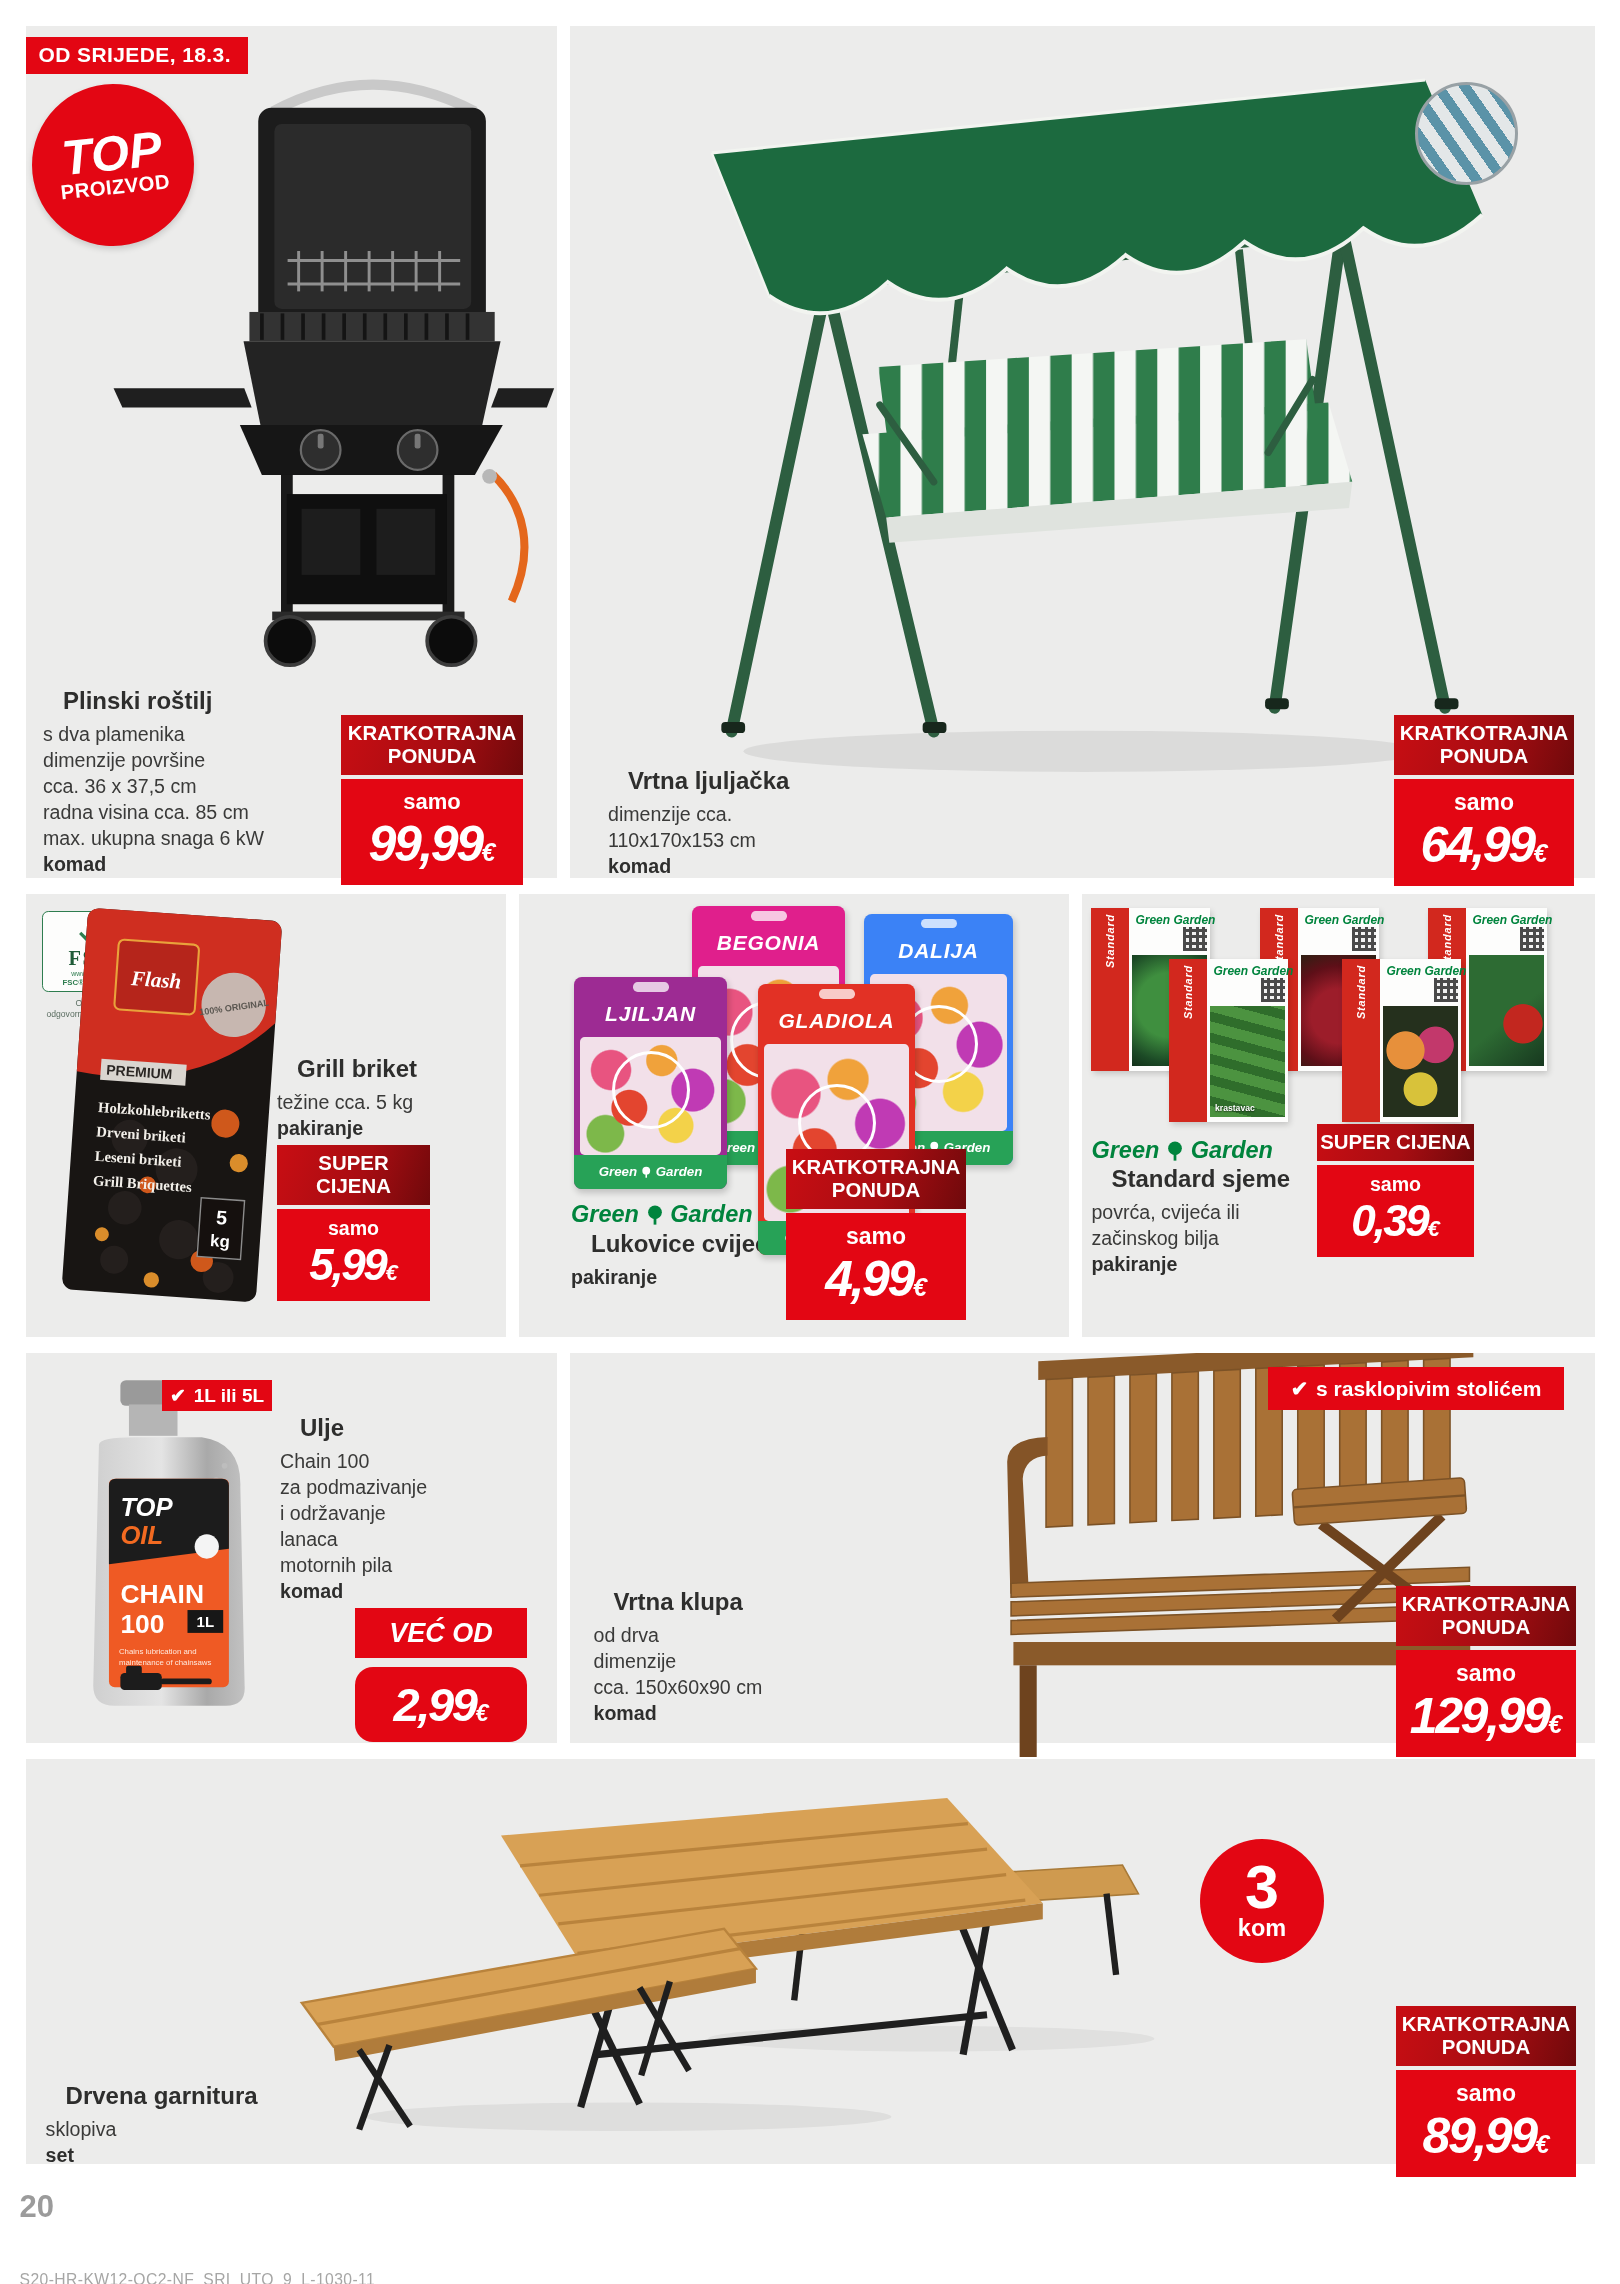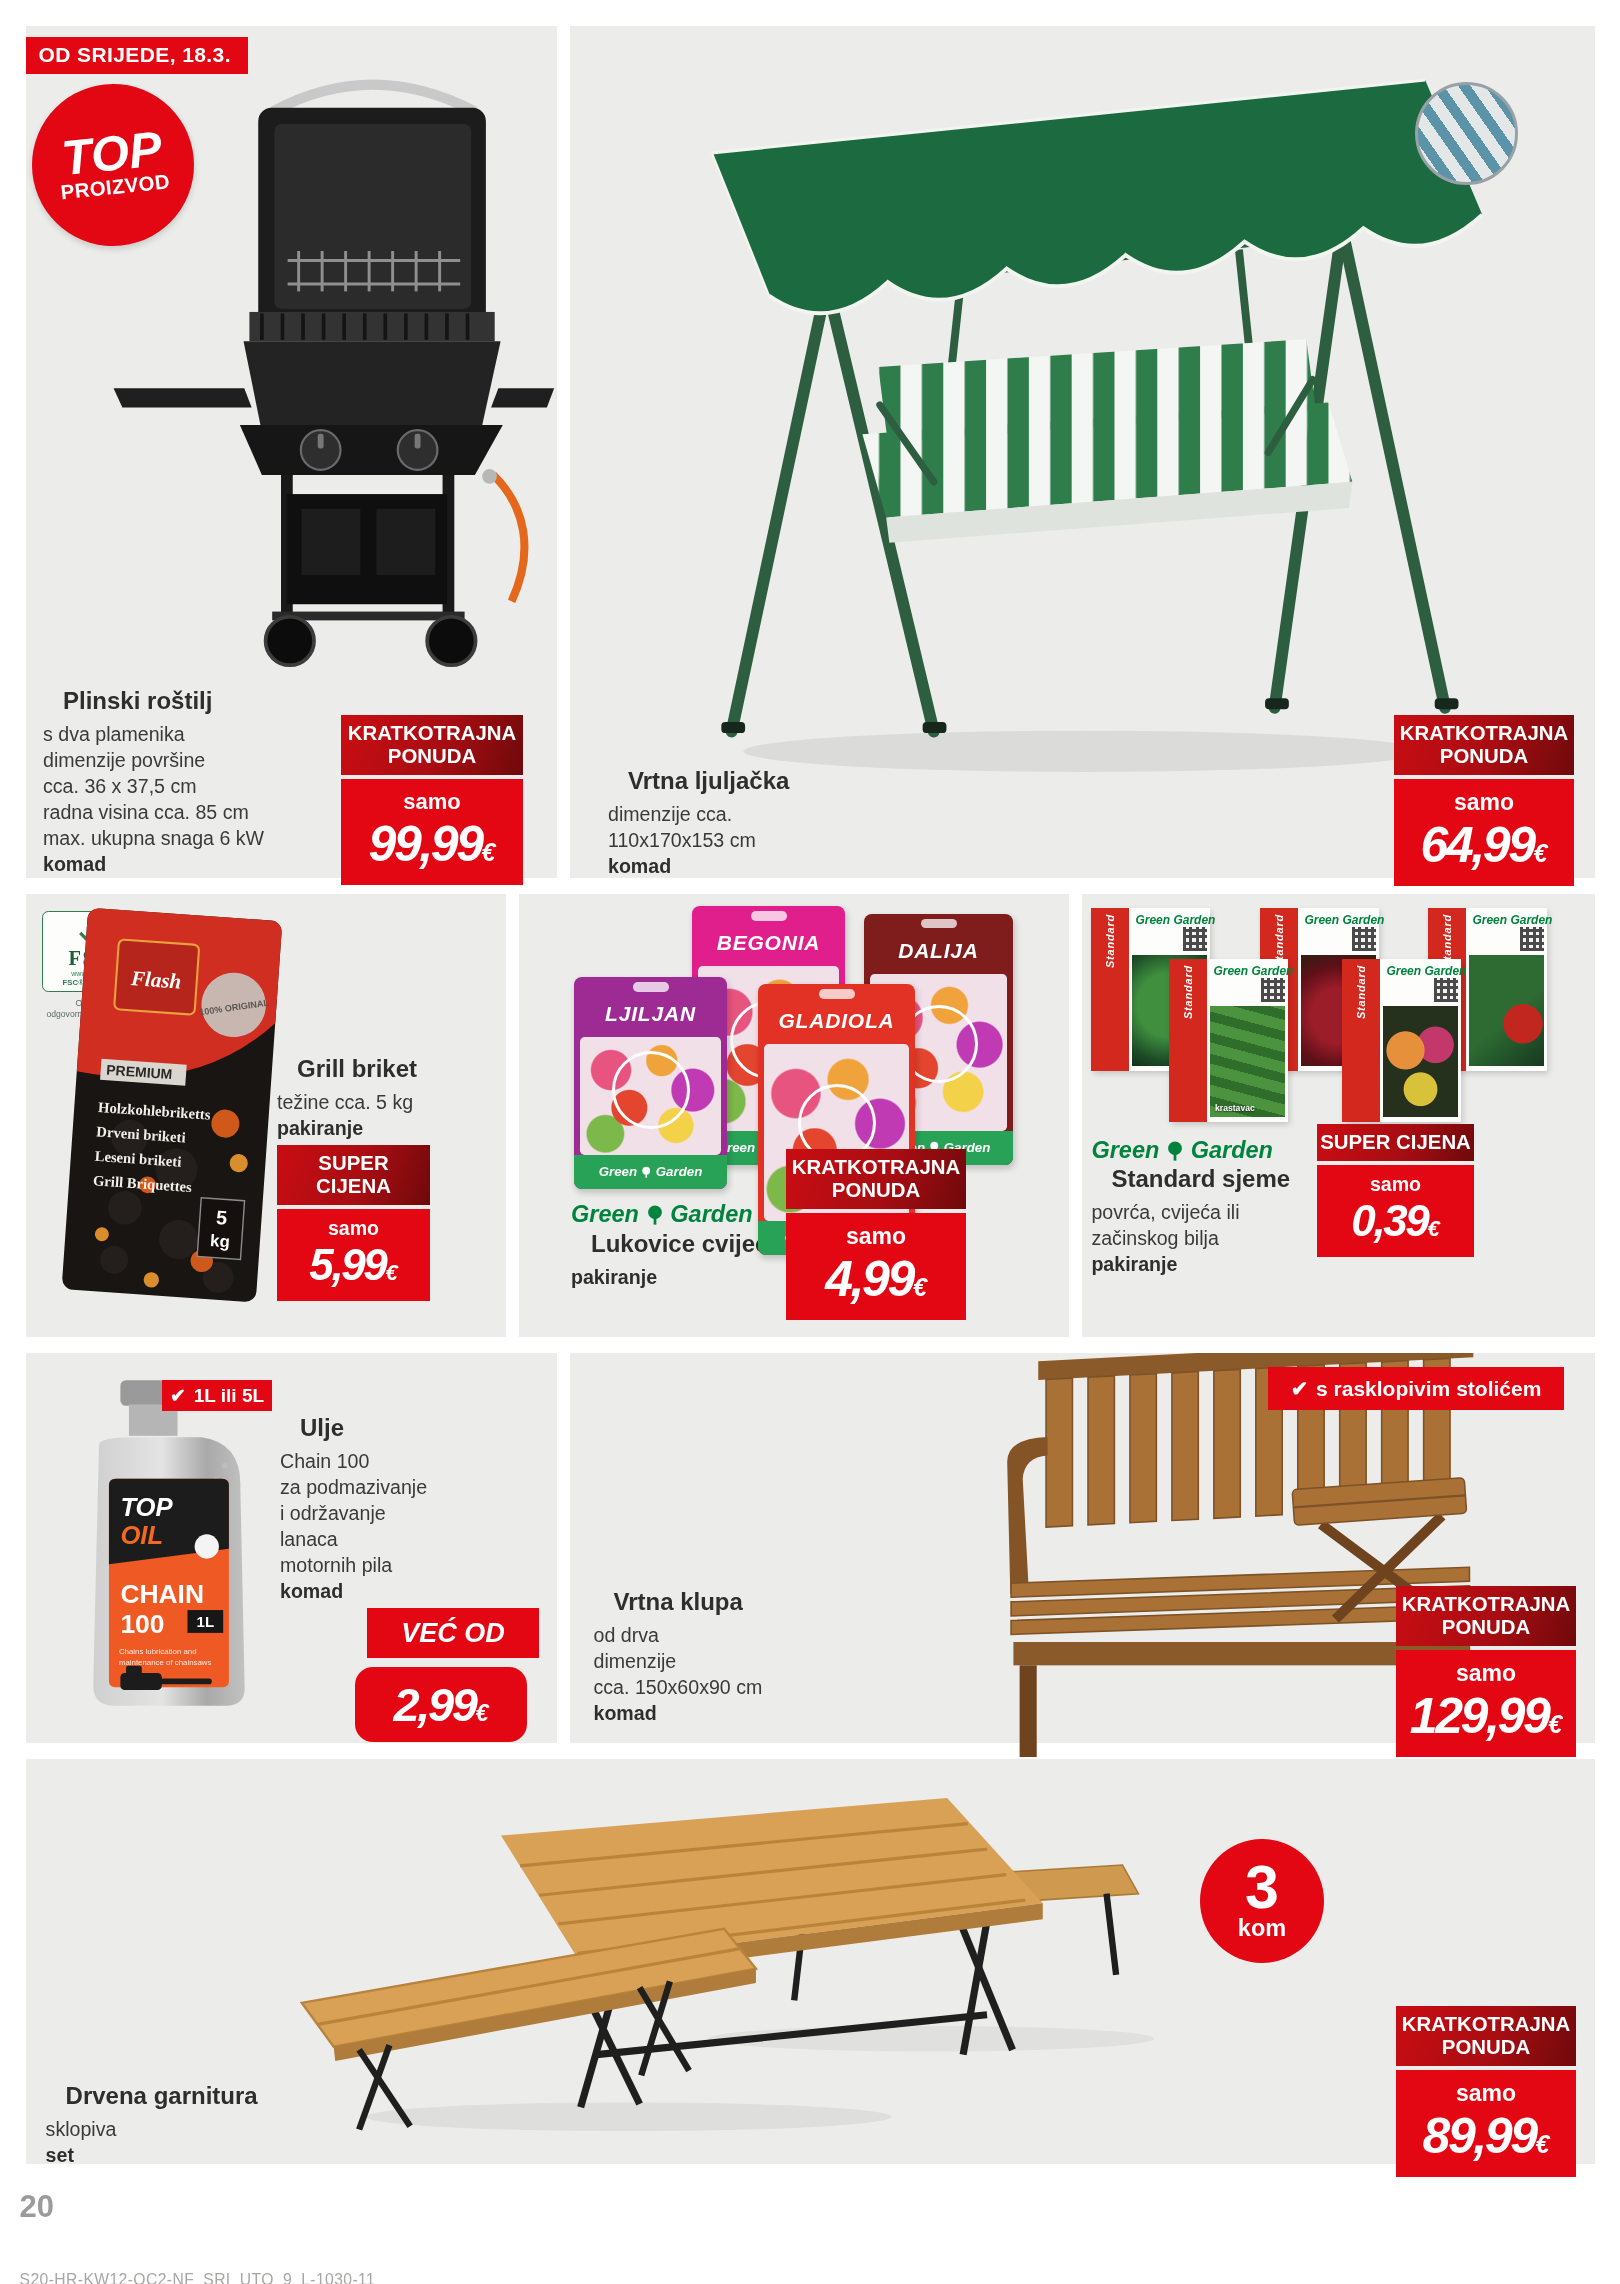--- a/index.html
+++ b/index.html
@@ -58,21 +58,21 @@
     background:
       radial-gradient(circle at 22% 28%, #e85480 0 14%, rgba(0,0,0,0) 15%),
       radial-gradient(circle at 58% 20%, #f0a23b 0 12%, rgba(0,0,0,0) 13%),
       radial-gradient(circle at 80% 45%, #c03ab4 0 16%, rgba(0,0,0,0) 17%),
       radial-gradient(circle at 35% 60%, #e3452f 0 15%, rgba(0,0,0,0) 16%),
       radial-gradient(circle at 68% 75%, #f3d249 0 13%, rgba(0,0,0,0) 14%),
       radial-gradient(circle at 18% 82%, #7db84a 0 12%, rgba(0,0,0,0) 13%),
       #f2e0e9;}
   .p-ring{position:absolute;left:50%;top:45%;transform:translate(-50%,-50%);width:72px;height:72px;border:3.1px solid #fff;border-radius:50%;}
   .p-band{position:absolute;bottom:0;left:0;right:0;height:34px;background:#27a257;border-radius:0 0 7.8px 7.8px;display:flex;align-items:center;justify-content:center;gap:3.1px;color:#fff;font-style:italic;font-weight:700;font-size:13.3px;}
-  .pk-begonia{background:#e01f8c}.pk-dalija{background:#7f1d1d}.pk-ljiljan{background:#9d2b93}.pk-gladiola{background:#e23125}
+  .pk-begonia{background:#e01f8c}.pk-dalija{background:#3b82f6}.pk-ljiljan{background:#9d2b93}.pk-gladiola{background:#e23125}
   
   .scard{position:absolute;width:119px;height:163px;background:#fdfdfc;box-shadow:1.6px 3.1px 6.3px rgba(0,0,0,.18);}
   .sc-strip{position:absolute;left:0;top:0;bottom:0;width:38px;background:#d2281e;display:flex;align-items:flex-start;justify-content:center;padding-top:6.3px;}
   .sc-brand{writing-mode:vertical-rl;transform:rotate(180deg);color:#fff;font-weight:700;font-style:italic;font-size:11px;letter-spacing:0.8px;}
   .sc-gg{position:absolute;left:44px;top:4.7px;color:#00843d;font-weight:700;font-style:italic;font-size:12px;white-space:nowrap;}
   .sc-qr{position:absolute;right:3.9px;top:19px;width:23.5px;height:23.5px;
     background-image:repeating-linear-gradient(0deg,#4a4a4a 0 3.1px,rgba(255,255,255,0) 3.1px 6.3px),repeating-linear-gradient(90deg,#4a4a4a 0 3.1px,#f2f2f2 3.1px 6.3px);}
   .sc-photo{position:absolute;left:41px;right:3.9px;top:47px;bottom:4.7px;}
   .sph-parsley{background:radial-gradient(circle at 50% 45%, #3f8f3f 0 45%, #1c4a26 80%, #123019);}
   .sph-beet{background:radial-gradient(circle at 50% 55%, #9c1d2a 0 38%, #5e0f18 70%, #2e2013);}
@@ -499,21 +499,21 @@
   <div class="pt" style="left:254px;top:61px;width:259px;">
     <div class="pt-title">Ulje</div>
     <div class="pt-line">Chain 100</div>
     <div class="pt-line">za podmazivanje</div>
     <div class="pt-line">i održavanje</div>
     <div class="pt-line">lanaca</div>
     <div class="pt-line">motornih pila</div>
     <div class="pt-line pt-unit">komad</div>
   </div>
 
-  <div class="vo-head" style="left:341px;top:255px;width:172px;height:50px;">
+  <div class="vo-head" style="left:329px;top:255px;width:172px;height:50px;">
     <span>VEĆ OD</span>
   </div>
   <div class="vo-body" style="left:329px;top:314px;width:172px;height:75px;border-radius:18px;">
     <div class="pline"><span class="p-num">2,99</span><span class="p-cur">€</span></div>
   </div>
 </section>
 
 <section class="tile" style="left:570px;top:1353px;width:1025px;height:390px;">
   <svg style="position:absolute;left:345px;top:0;" width="635" height="404" viewBox="0 0 780 520">
     <g transform="skewY(-3)">

